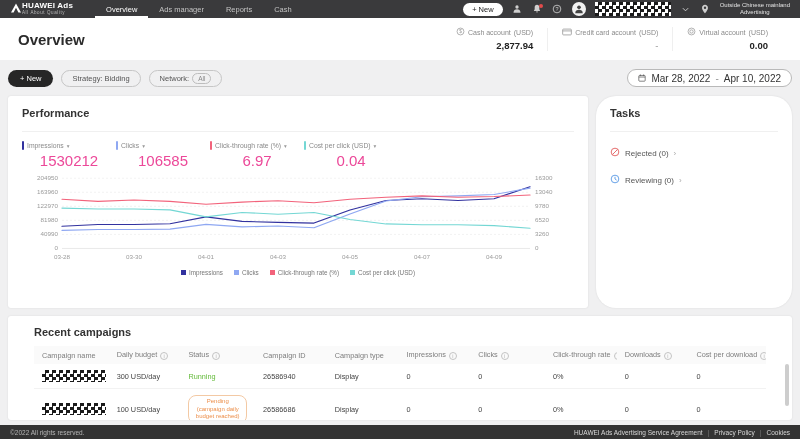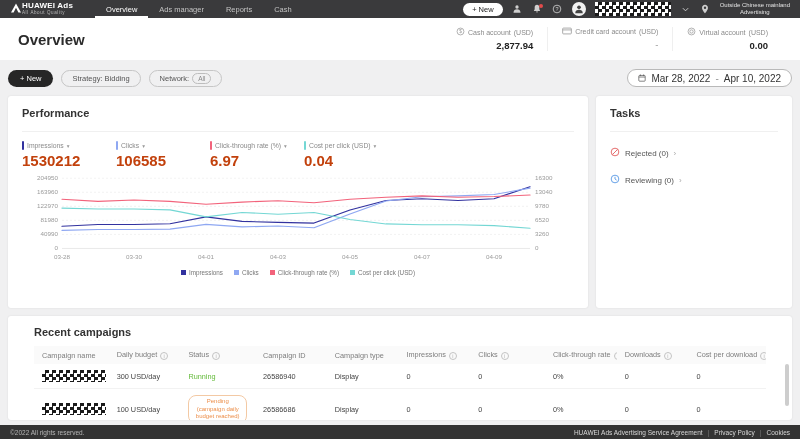--- a/index.html
+++ b/index.html
@@ -23,46 +23,46 @@
   .tb-icon { width:11px; height:11px; display:flex; align-items:center; justify-content:center; position:relative; }
   .tb-icon svg { display:block; }
   .bell-dot { position:absolute; top:0; right:0; width:4px; height:4px; border-radius:50%; background:#e34b4b; }
   .avatar { width:14px; height:14px; border-radius:50%; background:#f2f2f2; display:flex; align-items:center; justify-content:center; overflow:hidden; }
   .redacted { background-image:repeating-conic-gradient(#1b1b1b 0% 25%, #ffffff 0% 50%); background-size:7px 7px; }
   .user-redacted { width:76px; height:14px; }
   .region { color:#e3e3e3; font-size:6px; line-height:1.25; text-align:center; }
   
   .header { background:#fff; height:42px; display:flex; align-items:center; padding:0 18px; }
   .page-title { font-size:15px; font-weight:bold; color:#2b2b2b; }
-  .accounts { margin-left:auto; display:flex; }
+  .accounts { margin-left:auto; display:flex;align-items:center; }
   .account { padding:0 14px; border-left:1px solid #efefef; min-width:96px; }
   .account:first-child { border-left:none; }
   .acc-top { display:flex; align-items:center; gap:3px; font-size:7px; color:#8a8a8a; white-space:nowrap; }
   .acc-value { font-size:9.5px; font-weight:bold; color:#222; text-align:right; margin-top:3px; }
   .acc-value.dim { color:#999; font-weight:normal; }
   
   .toolbar { height:36px; display:flex; align-items:center; padding:0 8px; gap:8px; }
   .pill-black { background:#262626; color:#fff; font-size:7.5px; border-radius:9px; height:17px; padding:0 12px; display:flex; align-items:center; cursor:pointer; }
   .pill-outline { border:1px solid #c6c6c6; color:#555; font-size:7.5px; border-radius:9px; height:17px; padding:0 10px; display:flex; align-items:center; gap:3px; cursor:pointer; }
   .mini-oval { border:1px solid #bdbdbd; border-radius:7px; font-size:6.5px; color:#888; padding:0 5px; height:11px; display:flex; align-items:center; }
   .date-pill { margin-left:auto; border:1px solid #b9b9b9; background:#fff; border-radius:10px; height:18px; padding:0 10px; font-size:10px; color:#333; display:flex; align-items:center; gap:5px; cursor:pointer; }
   
   .main { display:flex; gap:8px; padding:0 8px; }
   .card { background:#fff; border-radius:3px; box-shadow:0 0 2px rgba(0,0,0,.10); }
   .perf-card { flex:1; height:212px; padding:11px 14px 6px; }
-  .tasks-card { width:196px; height:212px; padding:11px 14px; }
+  .tasks-card { width:196px; height:212px; padding:11px 14px;border-radius:20px; }
   .card-title { font-size:11px; font-weight:bold; color:#333; padding-bottom:12px; border-bottom:1px solid #f0f0f0; }
   
   .metrics { display:flex; margin-top:9px; }
   .metric { width:94px; cursor:pointer; }
   .metric-top { display:flex; align-items:center; gap:3px; }
   .metric-bar { width:2px; height:9px; border-radius:1px; }
   .metric-label { font-size:6.8px; color:#8a8a8a; white-space:nowrap; }
   .caret { font-family:"DejaVu Sans",sans-serif; font-size:5.5px; color:#9a9a9a; }
-  .metric-value { font-size:15px; font-weight:bold; color:#c2410c; margin-top:2px; }
+  .metric-value { font-size:15px; font-weight:normal; color:#ec4899; margin-top:2px;text-align:center; }
   
   .chart-wrap { margin-top:5px; }
   .legend { display:flex; justify-content:center; gap:11px; margin-top:3px; }
   .legend-item { display:flex; align-items:center; gap:3px; font-size:6.3px; color:#777; }
   .legend-swatch { width:5px; height:5px; display:inline-block; }
   
   .task-item { display:flex; align-items:center; gap:5px; margin-top:15px; font-size:8px; color:#555; cursor:pointer; }
   .task-arrow { color:#aaa; font-size:8px; }
   
   .campaigns-card { margin:8px; height:104px; padding:10px 12px 0; position:relative; overflow:hidden; }

